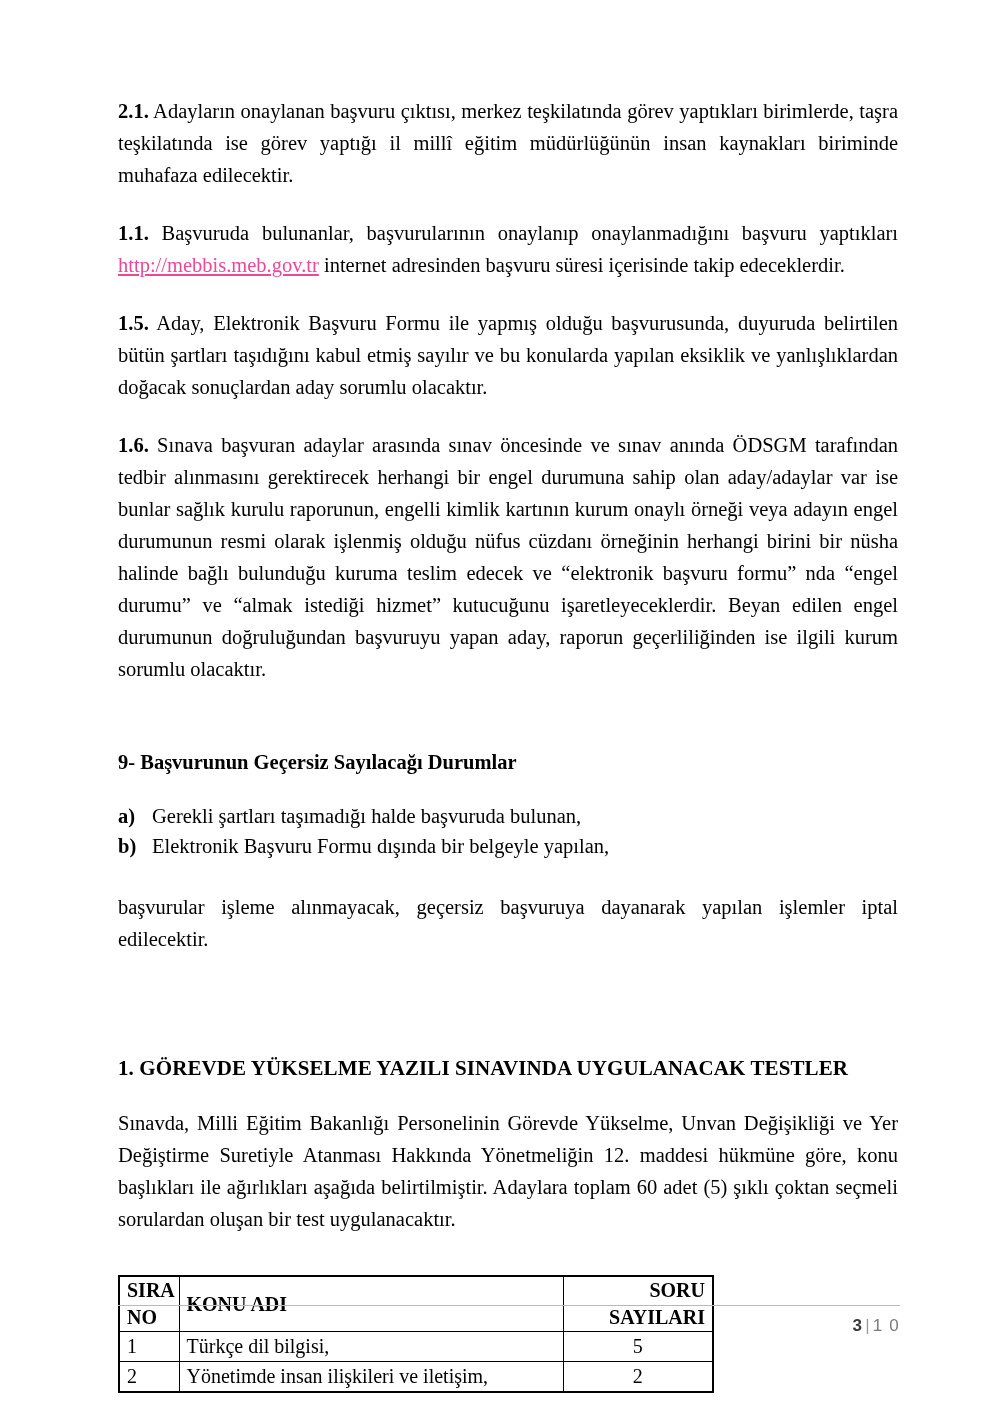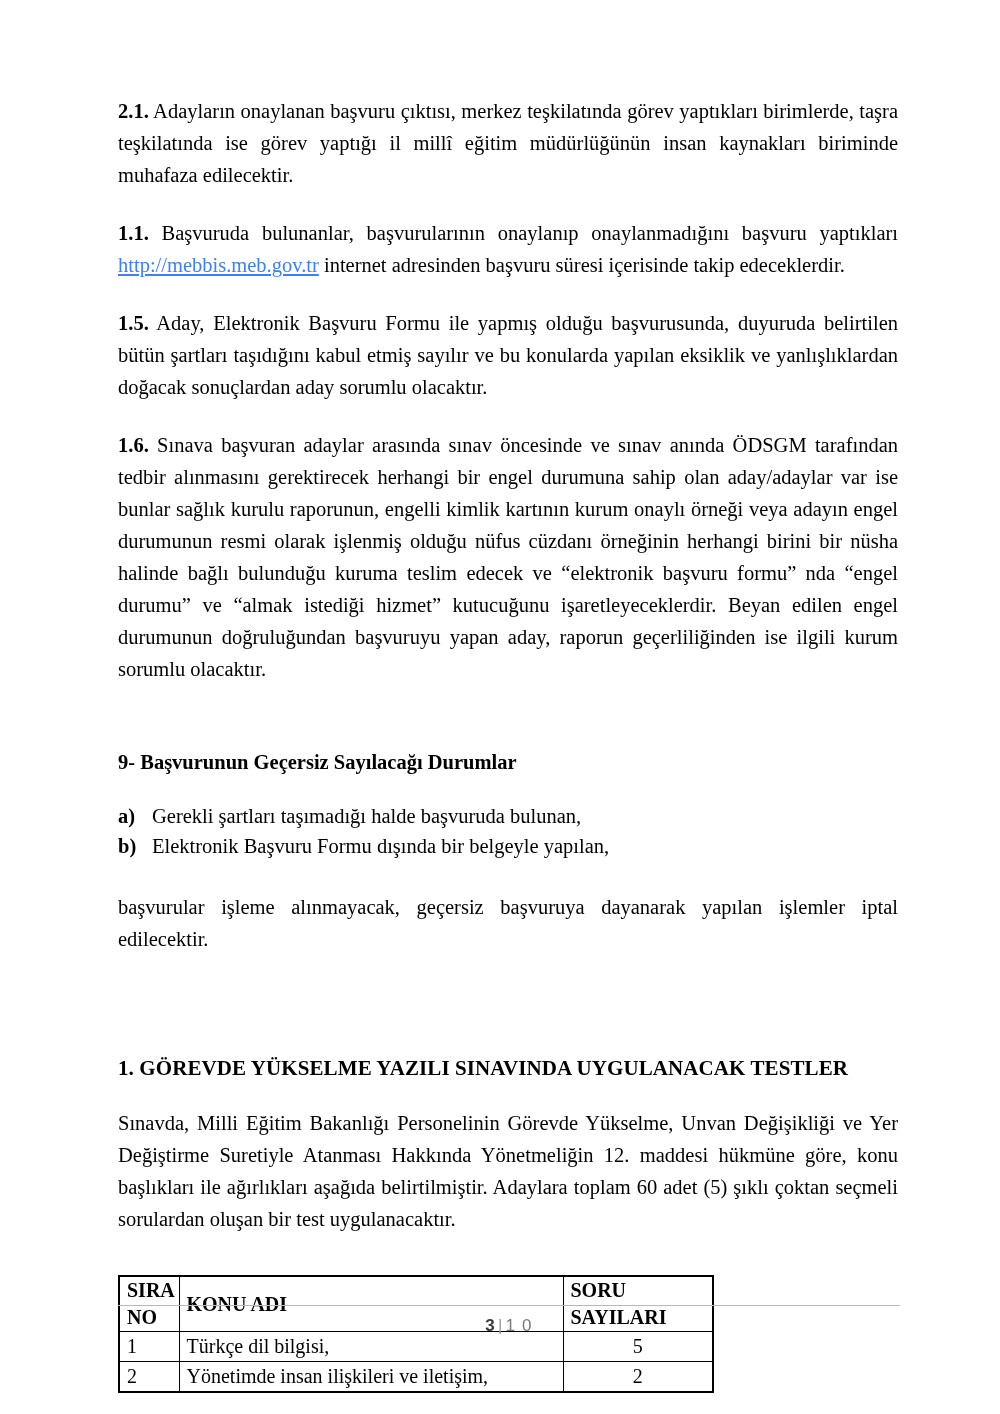--- a/index.html
+++ b/index.html
@@ -35,21 +35,21 @@
     text-justify: inter-word;
     margin: 0 0 26px 0;
     hyphens: none;
   }
   .para .num {
     font-weight: bold;
   }
 
   .link-underline {
     text-decoration: underline;
-    color: #3b82f6;
+    color: #ec4899;
   }
 
   
   .h-bold {
     font-size: 20.5px;
     line-height: 30px;
     font-weight: bold;
     margin: 0;
     text-align: left;
   }
@@ -121,21 +121,21 @@
     vertical-align: middle;
     line-height: 26px;
     margin-left: 32px;
   }
   th.th-konu {
     text-align: left;
     vertical-align: bottom;
     padding-bottom: 3px;
   }
   th.th-soru {
-    text-align: left;
+    text-align: right;
     vertical-align: middle;
     line-height: 26px;
     margin-top: 8px;
   }
 
   td.td-no   { text-align: left;   height: 29px; }
   td.td-konu { text-align: left;   height: 29px; }
   td.td-soru { text-align: center; height: 29px; }
 
   
@@ -144,21 +144,21 @@
     left: 118px;
     right: 100px;
     top: 1305px;
   }
   .footer-rule {
     border-top: 1px solid #b8b8b8;
     width: 100%;
     height: 0;
   }
   .footer-pageno {
-    text-align: center;
+    text-align: right;
     font-family: "Liberation Sans", sans-serif;
     font-size: 17px;
     line-height: 30px;
     padding-top: 5px;
     color: #7a7a7a;
     letter-spacing: 1.2px;
   }
   .footer-pageno .cur {
     color: #3a3a3a;
     font-weight: bold;

